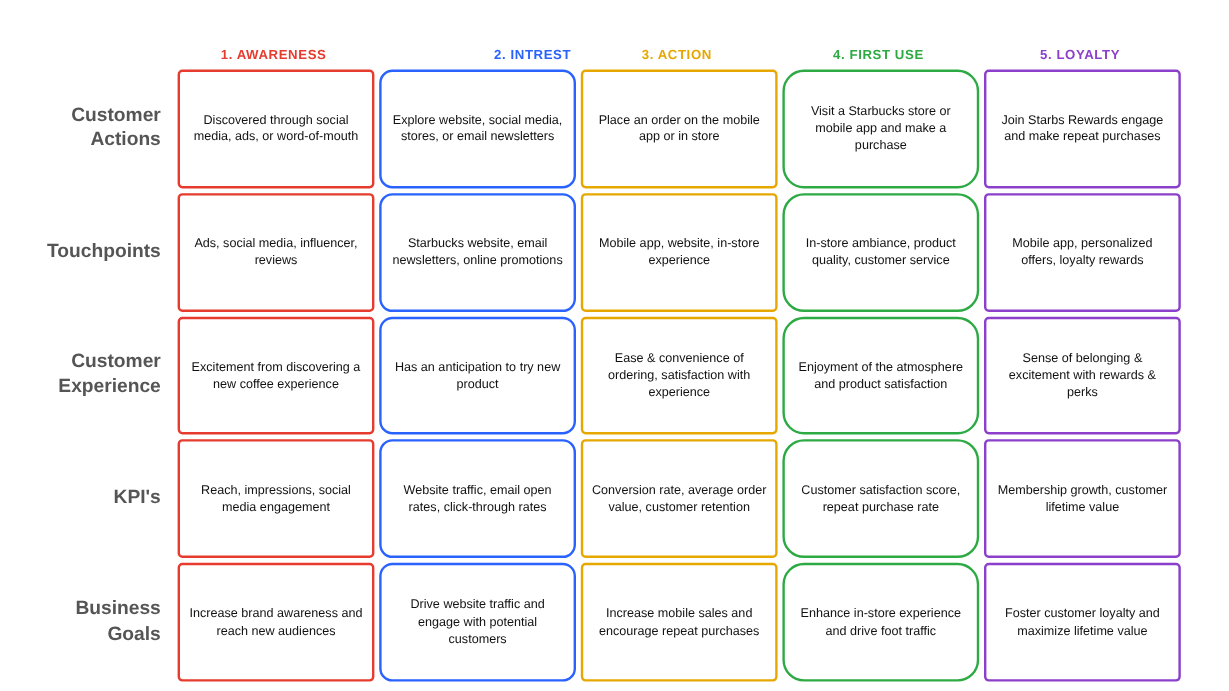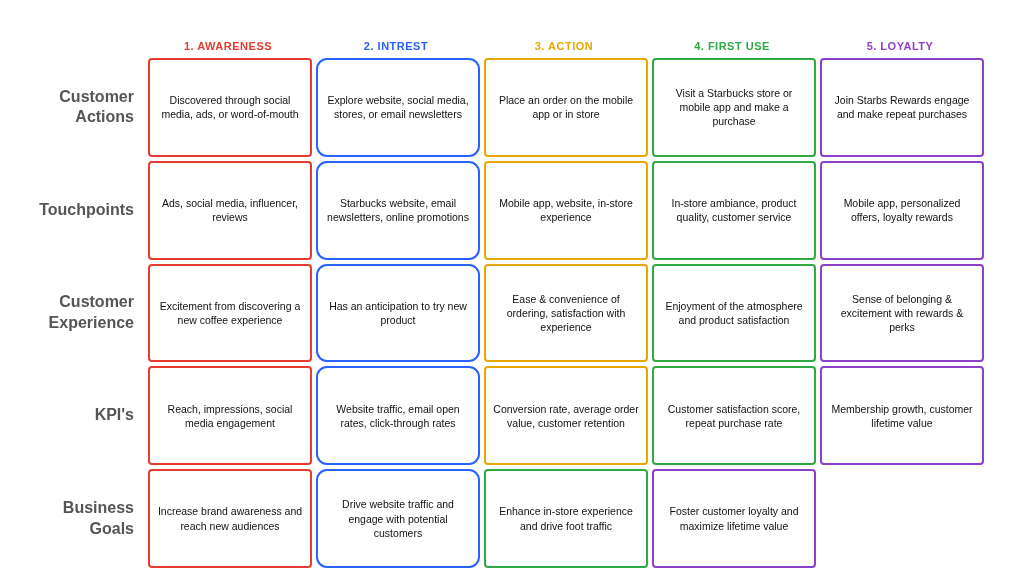--- a/index.html
+++ b/index.html
@@ -51,21 +51,21 @@
     .col-header-empty { }
     .col-header {
       text-align: center;
       font-size: 11px;
       font-weight: 800;
       text-transform: uppercase;
       letter-spacing: 0.5px;
       padding: 2px 4px;
     }
     .col-header.awareness { color: #e63b2e; }
-    .col-header.interest  { color: #2962ff; }
+    .col-header.interest  { color: #2962ff; text-align: right; }
     .col-header.action    { color: #e6a800; }
     .col-header.firstuse  { color: #2eaa44; }
     .col-header.loyalty   { color: #8b3fca; }
 
     .grid-body {
       flex: 1;
       display: flex;
       flex-direction: column;
       gap: 4px;
     }
@@ -95,21 +95,21 @@
       color: #111;
       line-height: 1.35;
       display: flex;
       align-items: center;
       justify-content: center;
       text-align: center;
     }
     .cell.awareness { border-color: #e63b2e; }
     .cell.interest  { border-color: #2962ff; border-radius: 11px; }
     .cell.action    { border-color: #e6a800; }
-    .cell.firstuse  { border-color: #2eaa44; }
+    .cell.firstuse  { border-color: #2eaa44; border-radius: 18px; }
     .cell.loyalty   { border-color: #8b3fca; }
   </style>
 </head>
 <body>
 
 <div class="page">
   <div class="header-row">
     <h1 class="main-title"></h1>
     <span class="brand"></span>
   </div>
@@ -155,18 +155,19 @@
           <div class="cell awareness">Reach, impressions, social media engagement</div>
           <div class="cell interest">Website traffic, email open rates, click-through rates</div>
           <div class="cell action">Conversion rate, average order value, customer retention</div>
           <div class="cell firstuse">Customer satisfaction score, repeat purchase rate</div>
           <div class="cell loyalty">Membership growth, customer lifetime value</div>
         </div>
         <div class="grid-row">
           <div class="row-label">Business Goals</div>
           <div class="cell awareness">Increase brand awareness and reach new audiences</div>
           <div class="cell interest">Drive website traffic and engage with potential customers</div>
+          <div class="cell action">Increase mobile sales and encourage repeat purchases</div>
           <div class="cell firstuse">Enhance in-store experience and drive foot traffic</div>
           <div class="cell loyalty">Foster customer loyalty and maximize lifetime value</div>
         </div>
       </div>
   </div>
 </div>
 
 </body></html>

